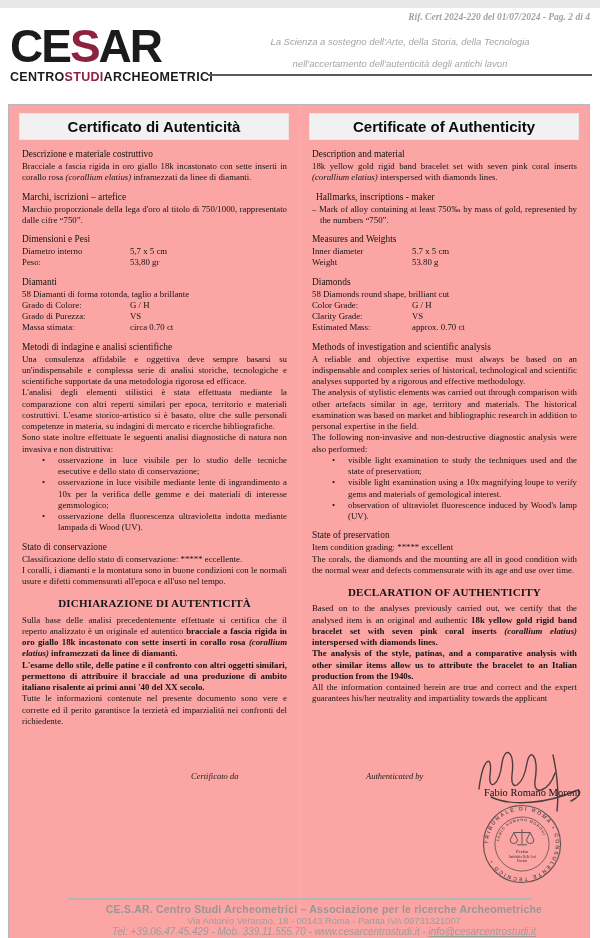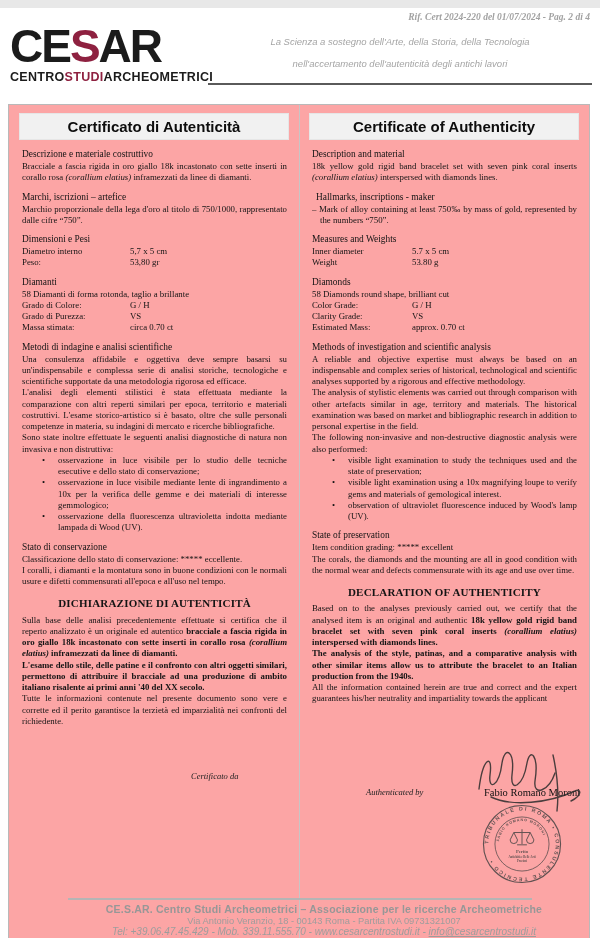--- a/index.html
+++ b/index.html
@@ -6,21 +6,21 @@
   body { background:#e8e8e8; font-family:"Liberation Serif", serif; }
   .page { position:relative; width:600px; height:938px; background:#ffffff; margin:8px auto; overflow:hidden; }
 
   
   .ref-line { position:absolute; top:4px; right:10px; font:italic 700 9.5px "Liberation Serif", serif; color:#a2a2a2; }
   .logo { position:absolute; left:10px; top:18px; }
   .logo-main { font:700 46px/0.9 "Liberation Sans", sans-serif; letter-spacing:-2px; color:#1b1b1b; }
   .logo-main .accent, .logo-sub .accent { color:#8e2140; }
   .logo-sub { font:700 12.5px/1 "Liberation Sans", sans-serif; letter-spacing:0.3px; color:#1b1b1b; margin-top:4px; }
   .tagline { position:absolute; left:208px; right:8px; top:28px; text-align:center; color:#a5a5a5;
-             font:italic 9.5px "Liberation Sans", sans-serif; border-bottom:2px solid #5a5a5a; padding-bottom:14px; }
+             font:italic 9.5px "Liberation Sans", sans-serif; border-bottom:2px solid #5a5a5a; padding-bottom:5px; }
   .tagline .tl1 { margin-bottom:11px; }
 
   
   .cert-box { position:absolute; left:8px; top:96px; width:582px; height:916px; border:1.5px solid #b9b9b9; background:#fca5a5; }
   .divider-v { position:absolute; left:290px; top:0; bottom:0; width:1px; background:#c6c6c6; }
   .title-row { display:flex; }
   .title-cell { flex:1; margin:8px 10px 0 10px; background:#f1f1f1; border:1px solid #e6e6e6; text-align:center;
                 font:700 15px/25px "Liberation Sans", sans-serif; color:#0d0d0d; height:27px; }
 
   .cols { display:flex; align-items:flex-start; }
@@ -33,21 +33,21 @@
   .kv-label { flex:0 0 108px; }
   .col-right .kv-label { flex-basis:100px; }
   .hang { padding-left:8px; text-indent:-8px; }
   ul.bullets { list-style:none; padding-left:36px; text-align:justify; }
   ul.bullets li { position:relative; }
   ul.bullets li::before { content:"•"; position:absolute; left:-16px; }
   .decl-title { text-align:center; font-size:11px; font-weight:700; letter-spacing:0.2px; margin:9px 0 4px 0; }
 
   
   .certified-by { position:absolute; left:182px; top:666px; font:italic 8.5px "Liberation Serif", serif; color:#222; }
-  .authenticated-by { position:absolute; left:357px; top:682px; font:italic 8.5px "Liberation Serif", serif; color:#222; }
+  .authenticated-by { position:absolute; left:357px; top:666px; font:italic 8.5px "Liberation Serif", serif; color:#222; }
   .sig-name { position:absolute; left:452px; top:682px; width:142px; text-align:center; font:10.5px "Liberation Serif", serif; color:#111; }
   .sig-strokes { position:absolute; left:448px; top:640px; width:132px; height:78px; z-index:3; }
   .stamp { position:absolute; left:472px; top:698px; width:82px; height:82px; z-index:2; opacity:0.82; }
   .date-block { position:absolute; left:0; right:0; bottom:3px; text-align:center; }
   .date-value { font:700 10.5px "Liberation Serif", serif; color:#111;text-decoration:underline; }
   .date-line { width:150px; border-top:1px solid #8f8f8f; margin:3px auto 3px auto; }
   .date-caption { font:6.8px "Liberation Serif", serif; color:#333; }
 
   
   .footer-rule { position:absolute; left:68px; top:890px; width:464px; height:2px; background:#b5b5b5; }

